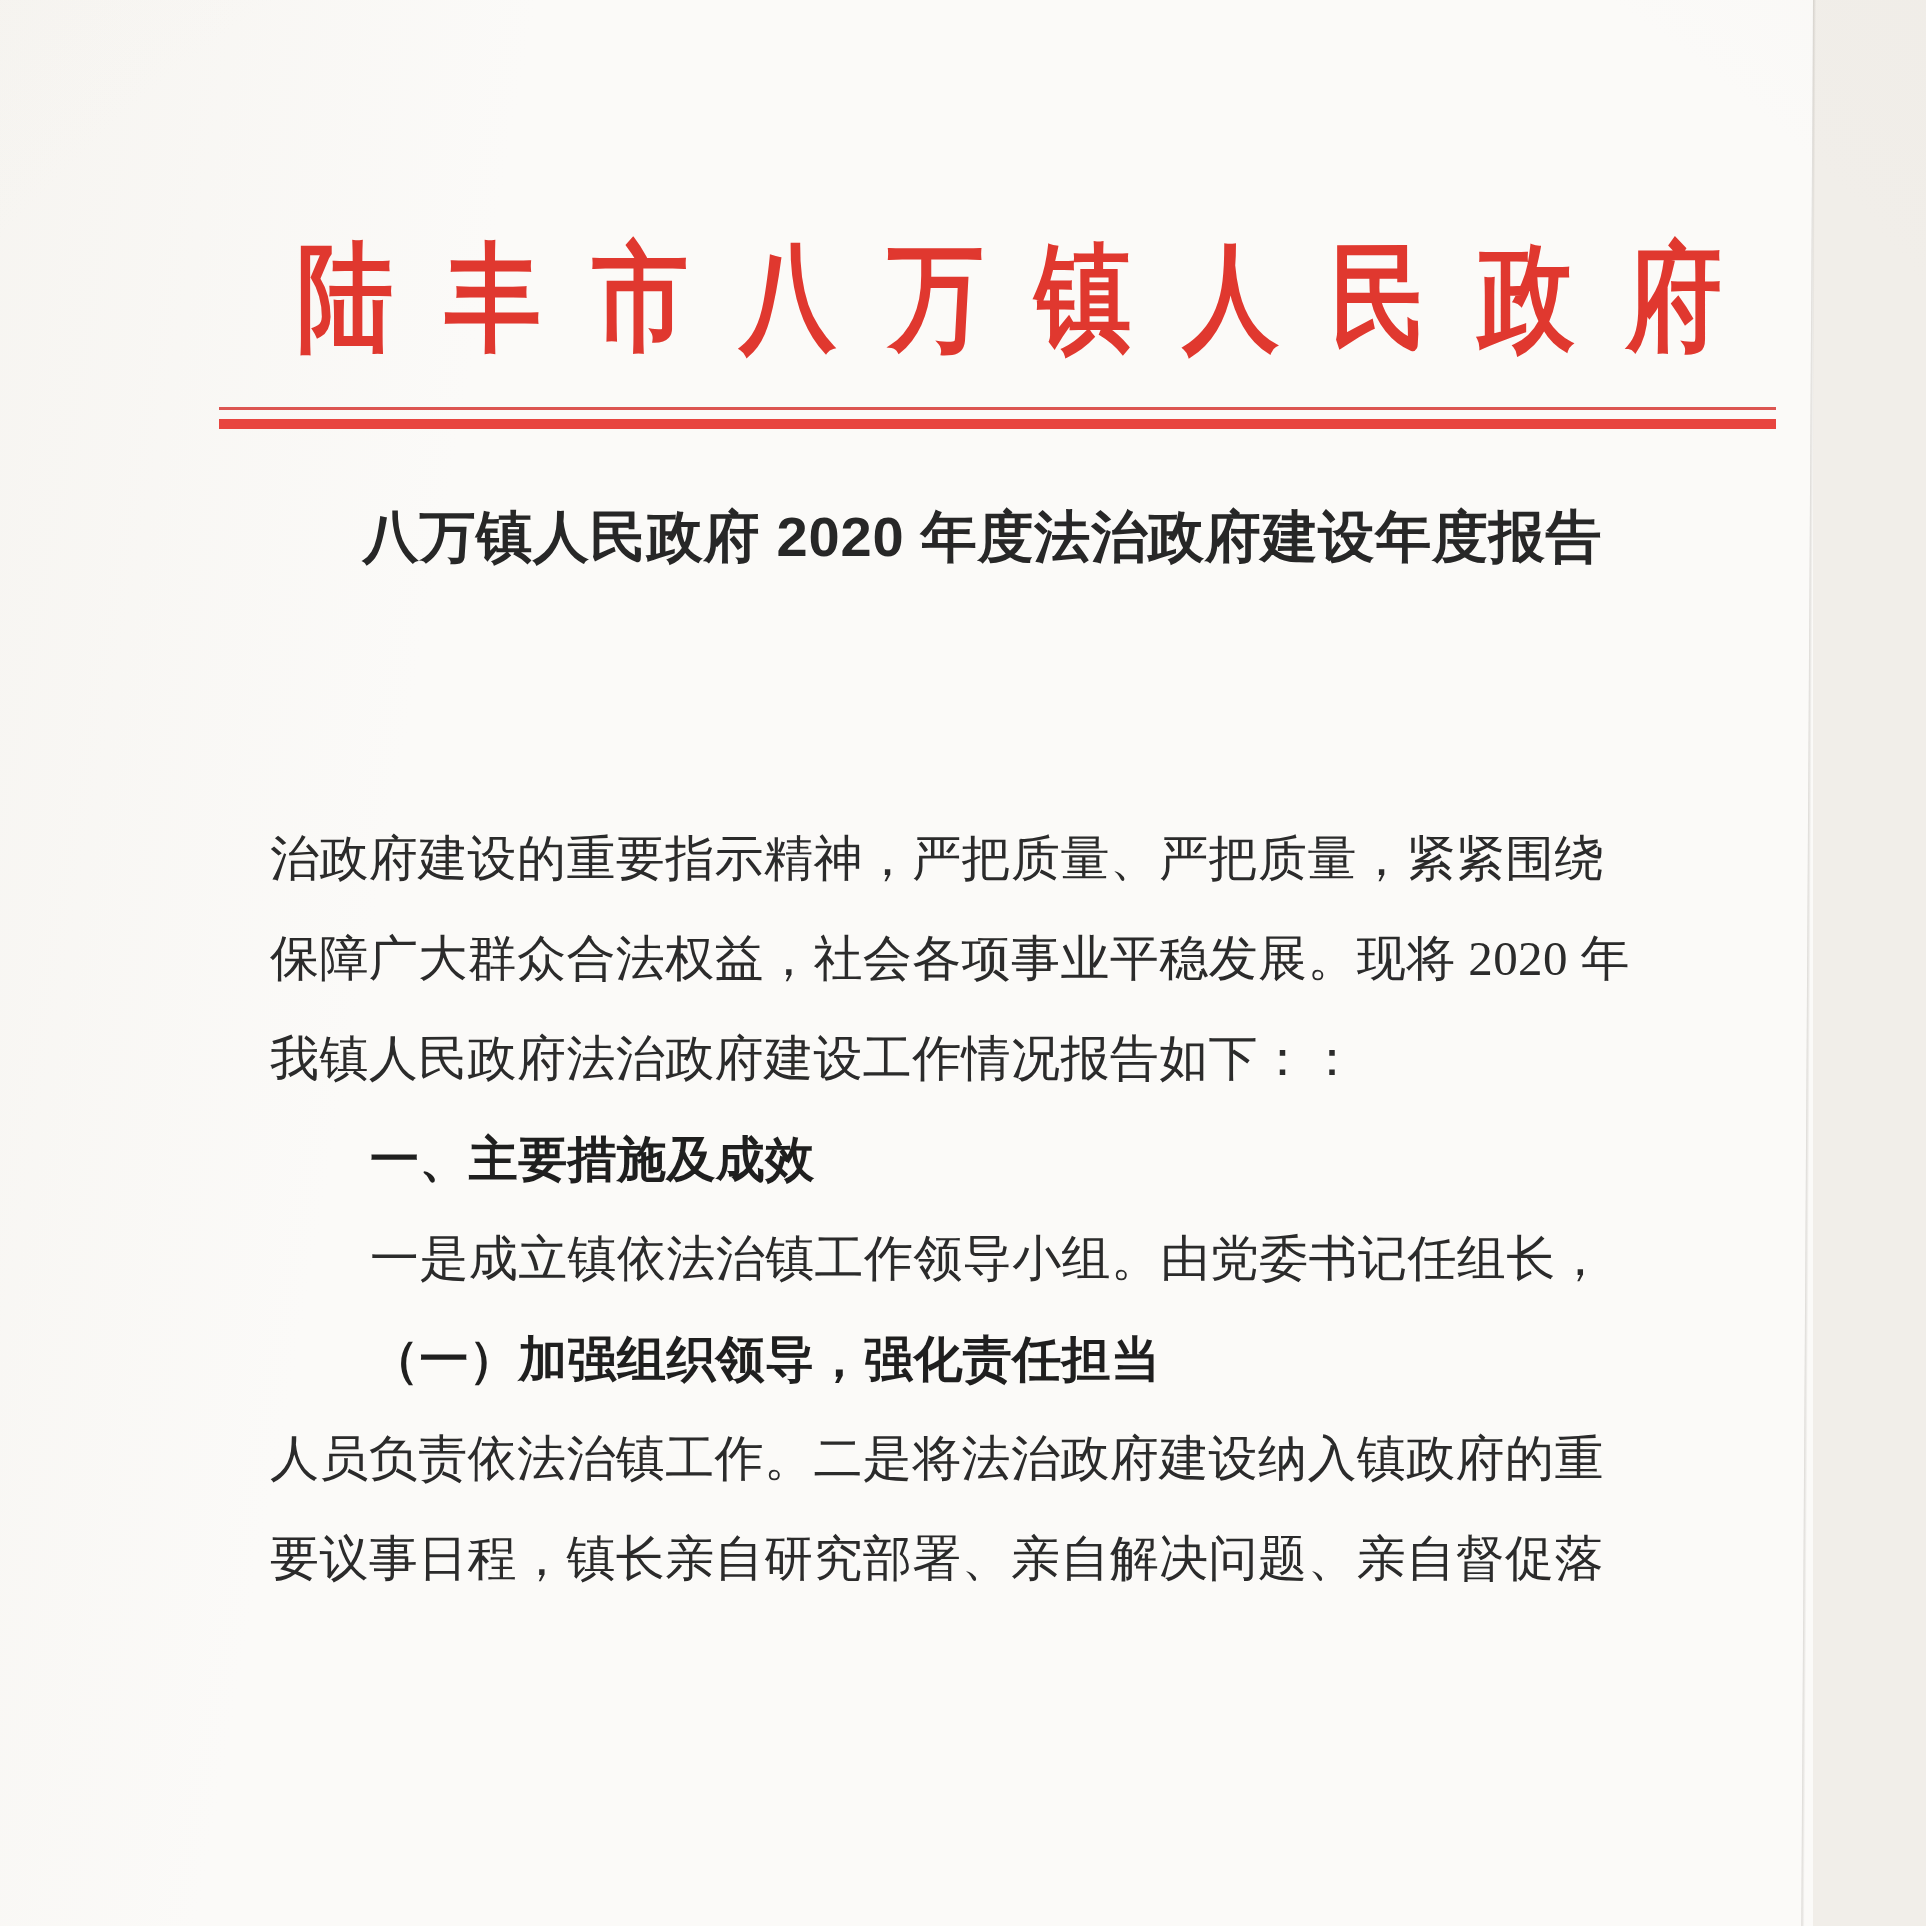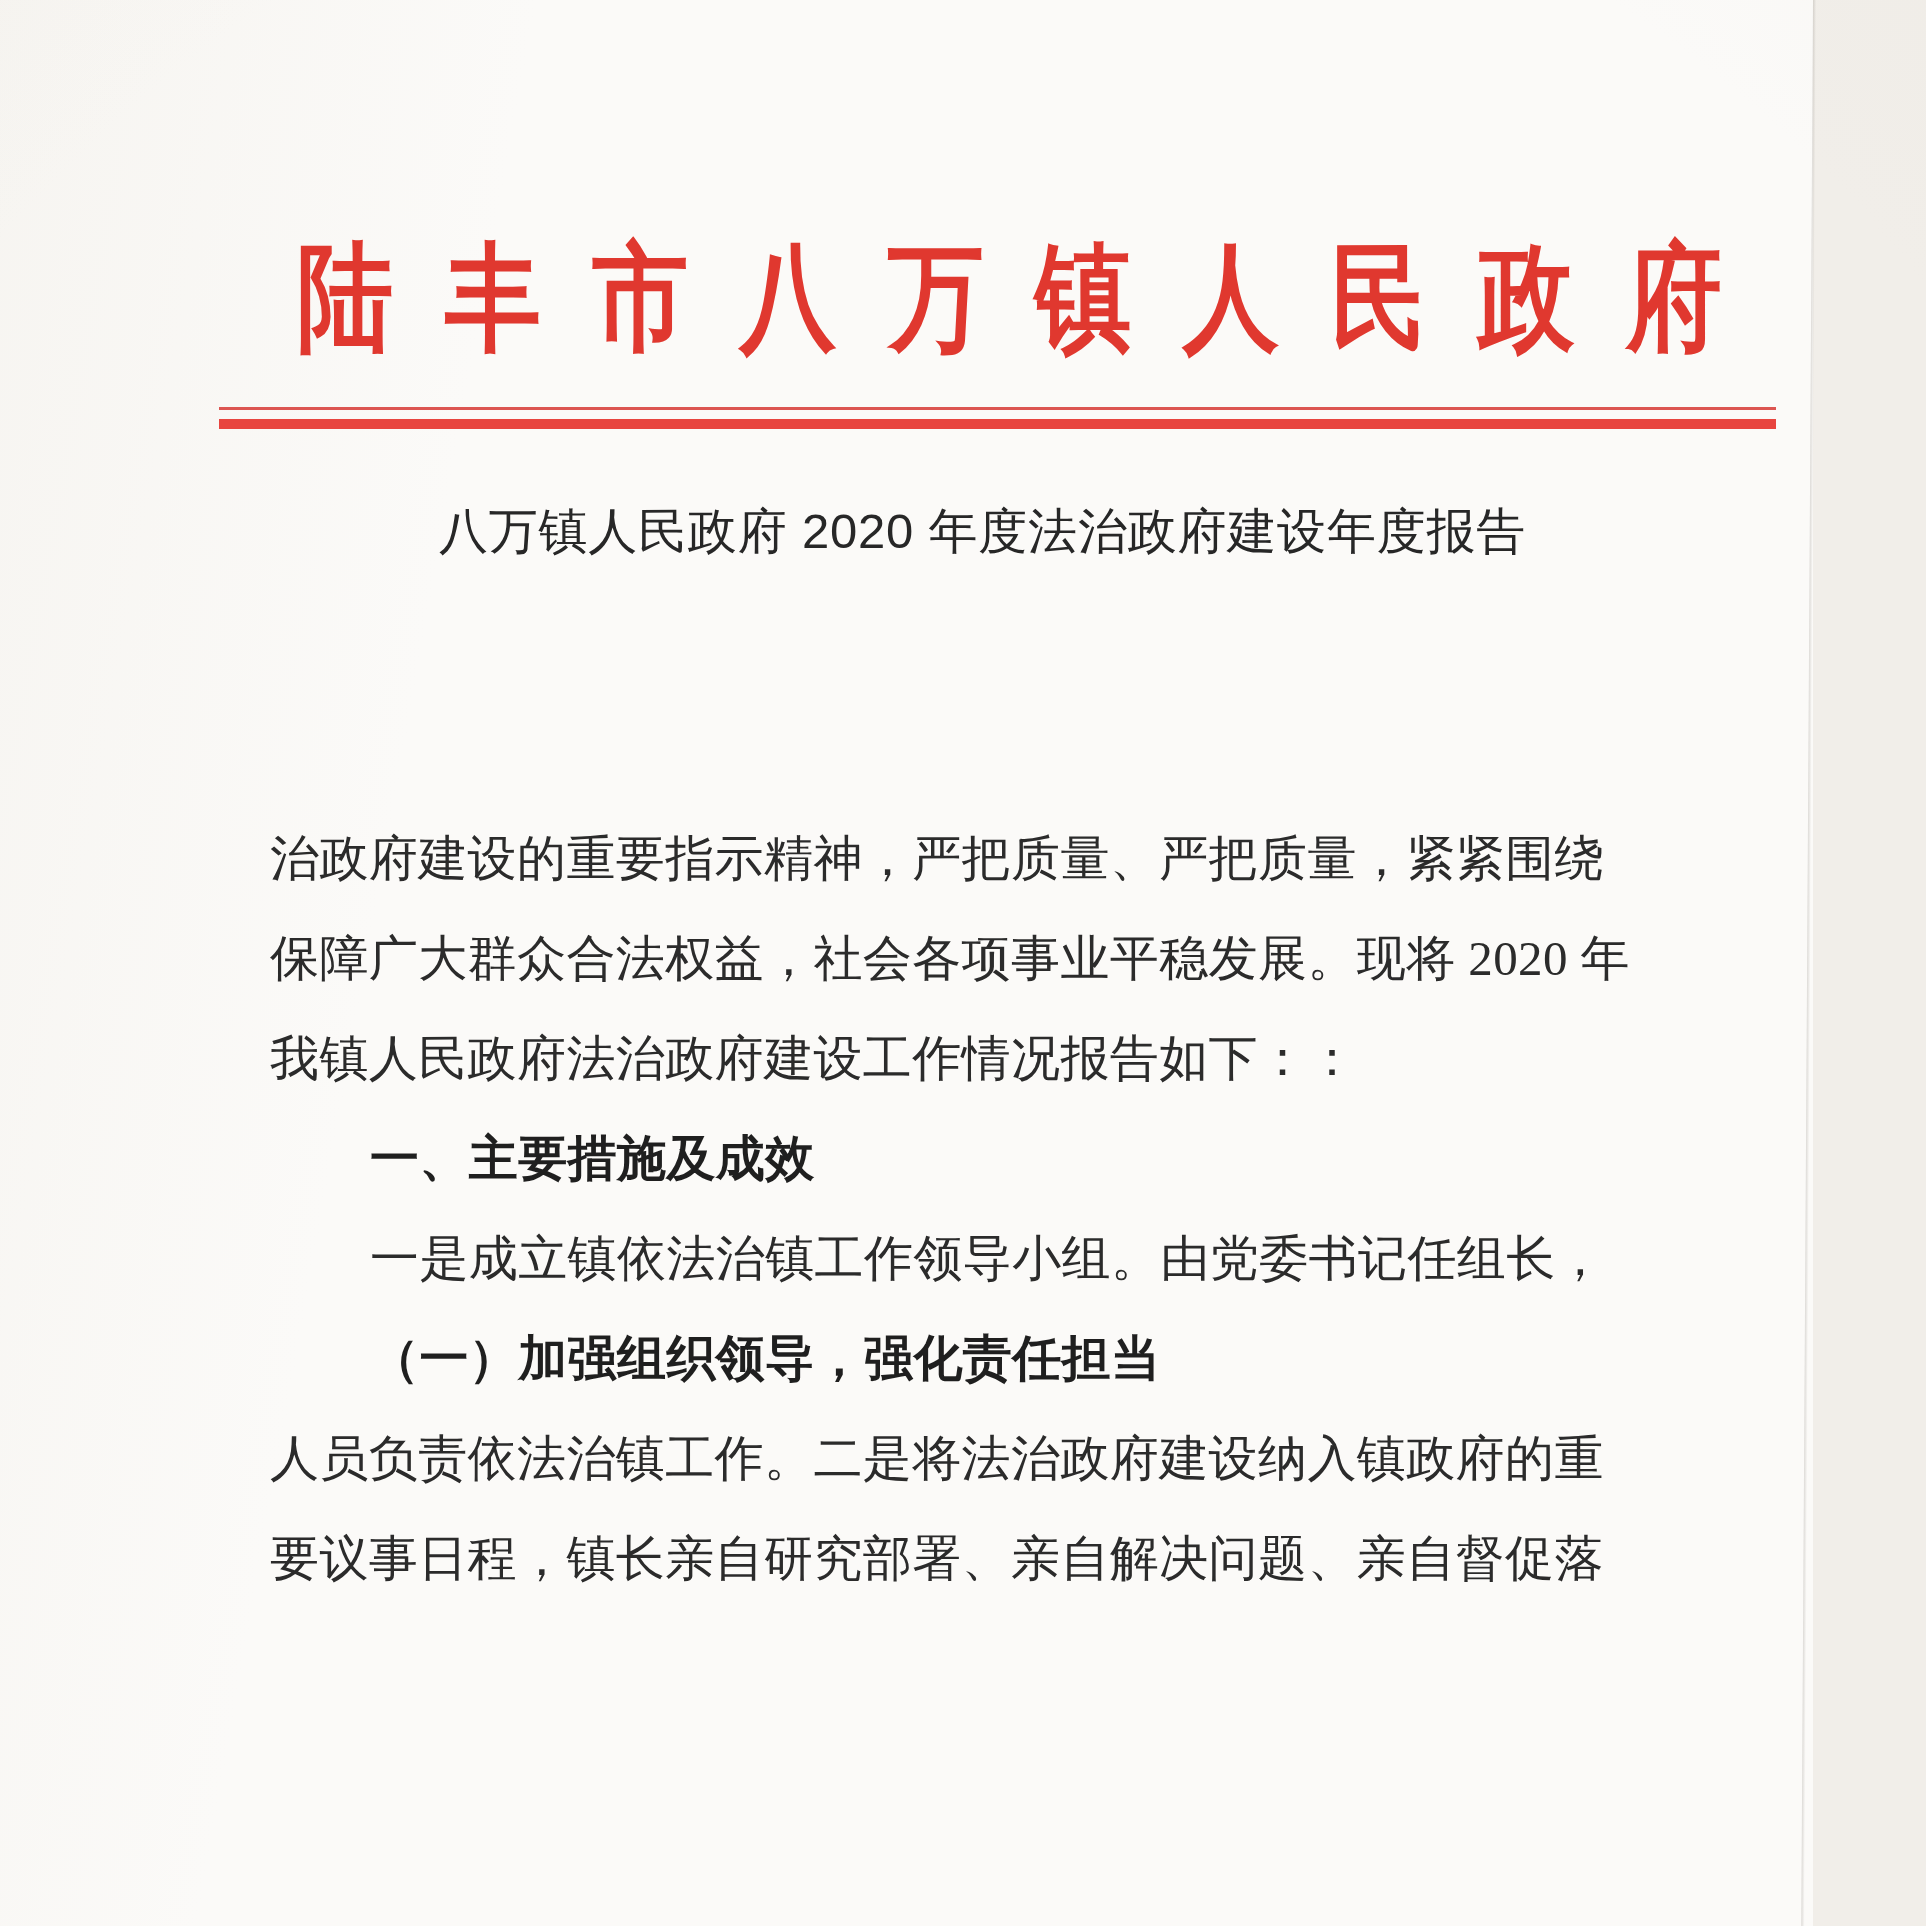--- a/index.html
+++ b/index.html
@@ -86,22 +86,22 @@
   }
 
   
   .doc-title {
     position: absolute;
     left: 266px;
     top: 497px;
     width: 1433px;
     text-align: center;
     font-family: "Liberation Sans", "DejaVu Sans", sans-serif;
-    font-size: 49px;
-    font-weight: 400;
+    font-size: 56px;
+    font-weight: 700;
     line-height: 1.42;
     color: #272727;
     letter-spacing: 0.8px;
   }
 
   
   .body-block {
     position: absolute;
     left: 270px;
     top: 809px;
@@ -110,21 +110,21 @@
   .ln {
     height: 100px;
     line-height: 100px;
     font-size: 49px;
     color: #2b2b2b;
     letter-spacing: 0.4px;
     white-space: nowrap;
   }
   .ln.indent { padding-left: 100px; }
   .ln.heading {
-    font-family: Liberation Serif, serif;
+    font-family: Liberation Sans, sans-serif;
     font-weight: 700;
     font-size: 49px;
     padding-left: 100px;
     color: #1f1f1f;
   }
 </style>
 </head>
 <body>
 
 <div id="page">

